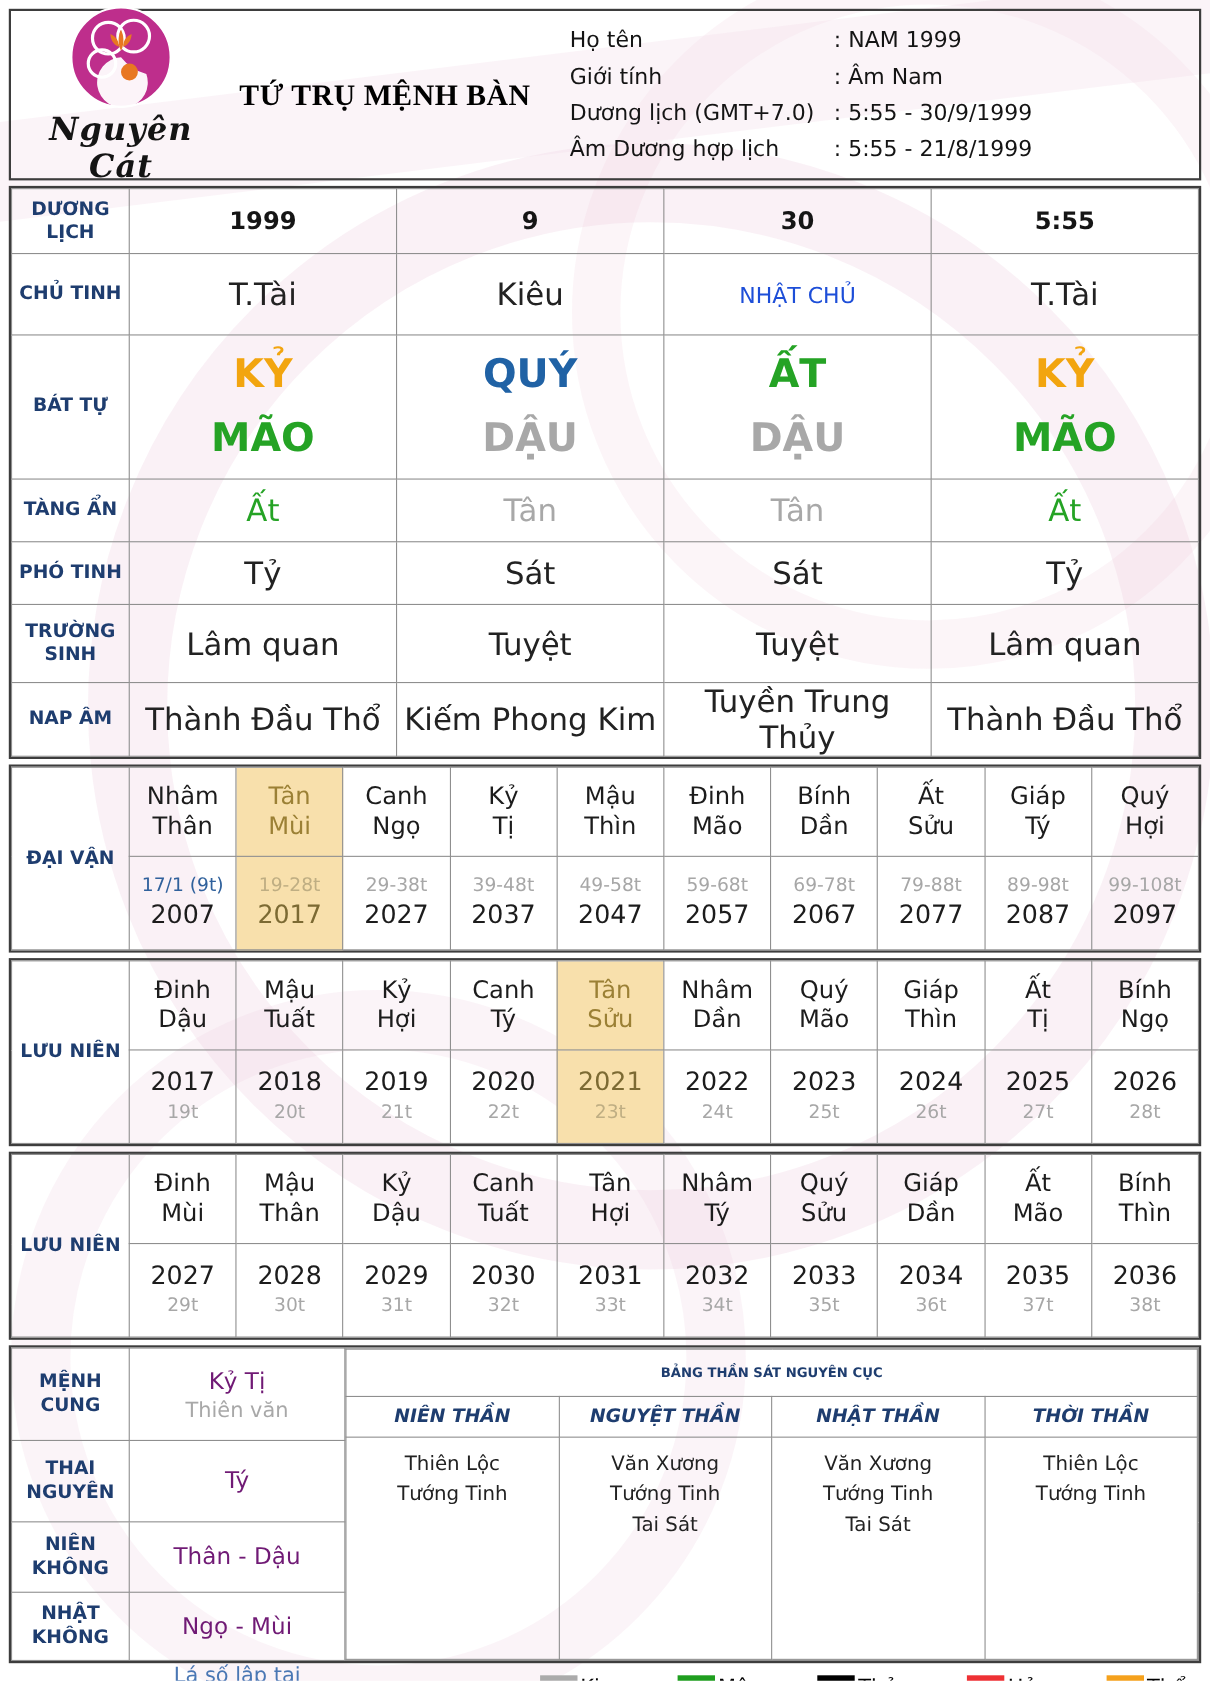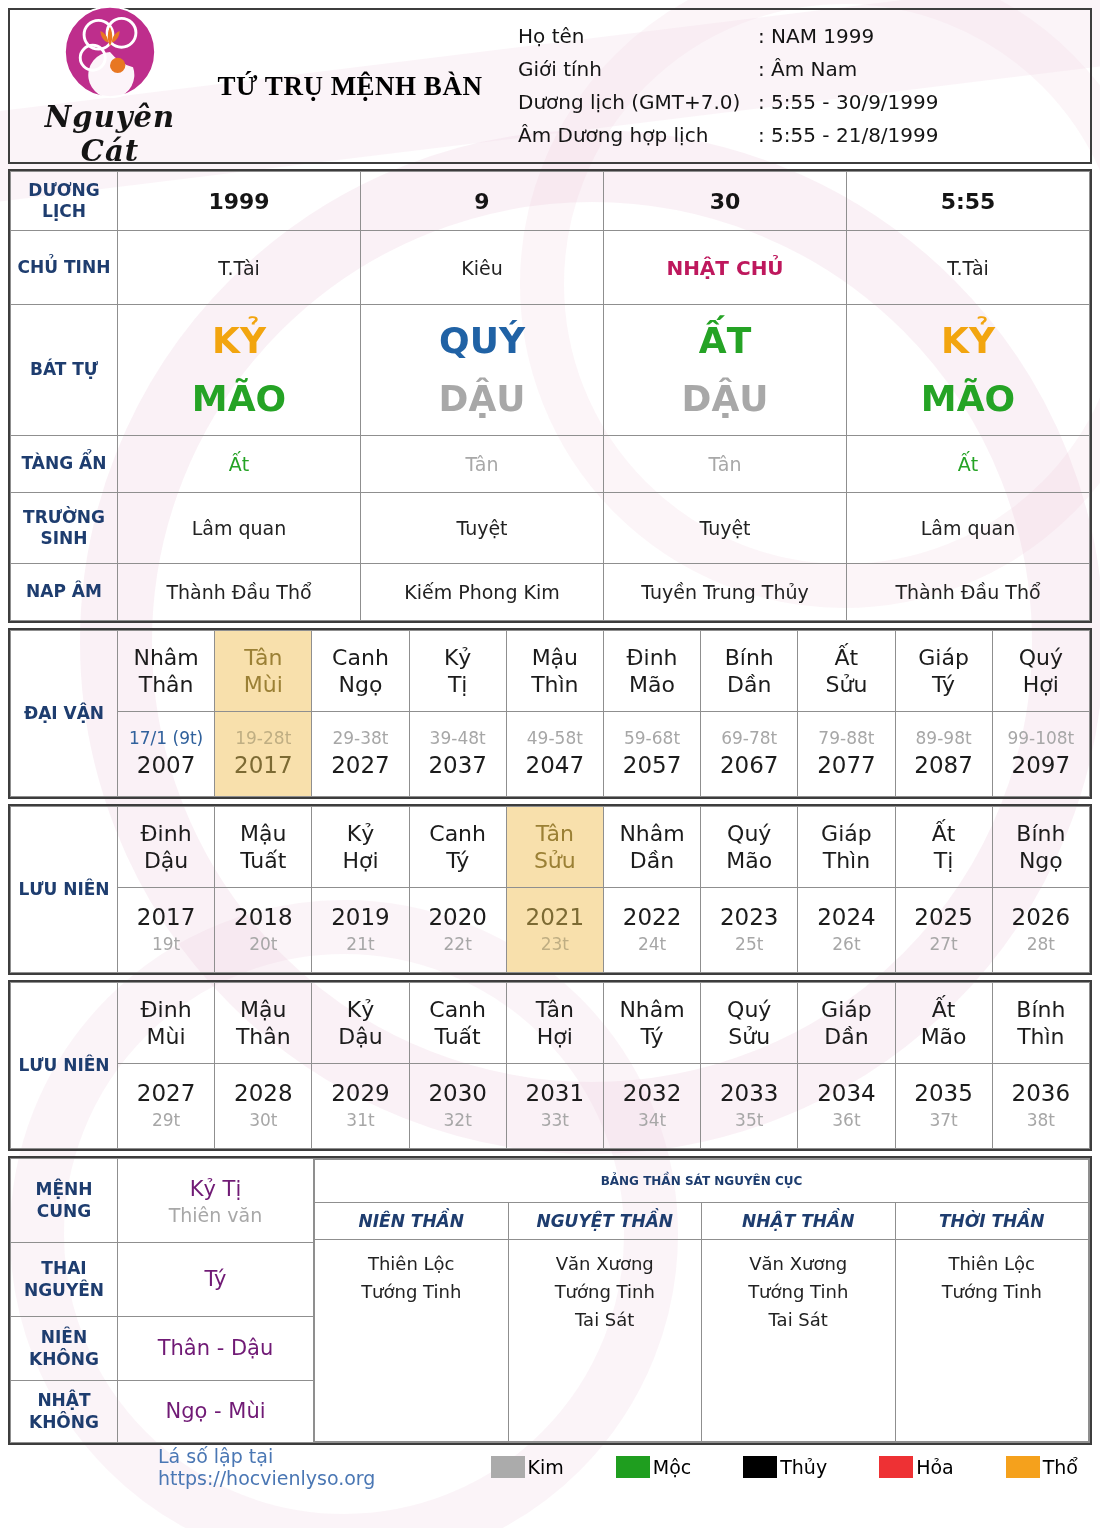--- a/index.html
+++ b/index.html
@@ -41,22 +41,22 @@
 
   
   .r-dl td{height:58px;}
   .r-ct td{height:73px;}
   .r-bt td{height:130px;}
   .r-ta td{height:56px;}
   .r-pt td{height:56px;}
   .r-ts td{height:70px;}
   .r-na td{height:56px;}
   .v-num{font-weight:bold;font-size:22px;color:#151515;}
-  .v-txt{font-size:19px;color:#222;}
-  .v-bold{font-weight:bold;font-size:20px;color:#be185d;}
+  .v-txt{font-size:28px;color:#222;}
+  .v-bold{font-weight:normal;font-size:20px;color:#1d4ed8;}
   .stem,.branch{font-weight:bold;font-size:36px;line-height:1.0;}
   .stem{margin-bottom:22px;}
   .c-orange{color:#f2a50f;}
   .c-green{color:#25a325;}
   .c-blue{color:#2062a5;}
   .c-gray{color:#a8a8a8;}
 
   
   .r-name td{height:80px;text-align:center;}
   .r-yr td{height:84px;}
@@ -183,20 +183,27 @@
           <div class="stem c-orange">KỶ</div>
           <div class="branch c-green">MÃO</div>
         </td>
       </tr>
       <tr class="r-ta">
         <td class="rowlab">TÀNG ẨN</td>
         <td class="v-txt c-green">Ất</td>
         <td class="v-txt c-gray">Tân</td>
         <td class="v-txt c-gray">Tân</td>
         <td class="v-txt c-green">Ất</td>
+      </tr>
+      <tr class="r-pt">
+        <td class="rowlab">PHÓ TINH</td>
+        <td class="v-txt">Tỷ</td>
+        <td class="v-txt">Sát</td>
+        <td class="v-txt">Sát</td>
+        <td class="v-txt">Tỷ</td>
       </tr>
       <tr class="r-ts">
         <td class="rowlab">TRƯỜNG SINH</td>
         <td class="v-txt">Lâm quan</td>
         <td class="v-txt">Tuyệt</td>
         <td class="v-txt">Tuyệt</td>
         <td class="v-txt">Lâm quan</td>
       </tr>
       <tr class="r-na">
         <td class="rowlab">NAP ÂM</td>

